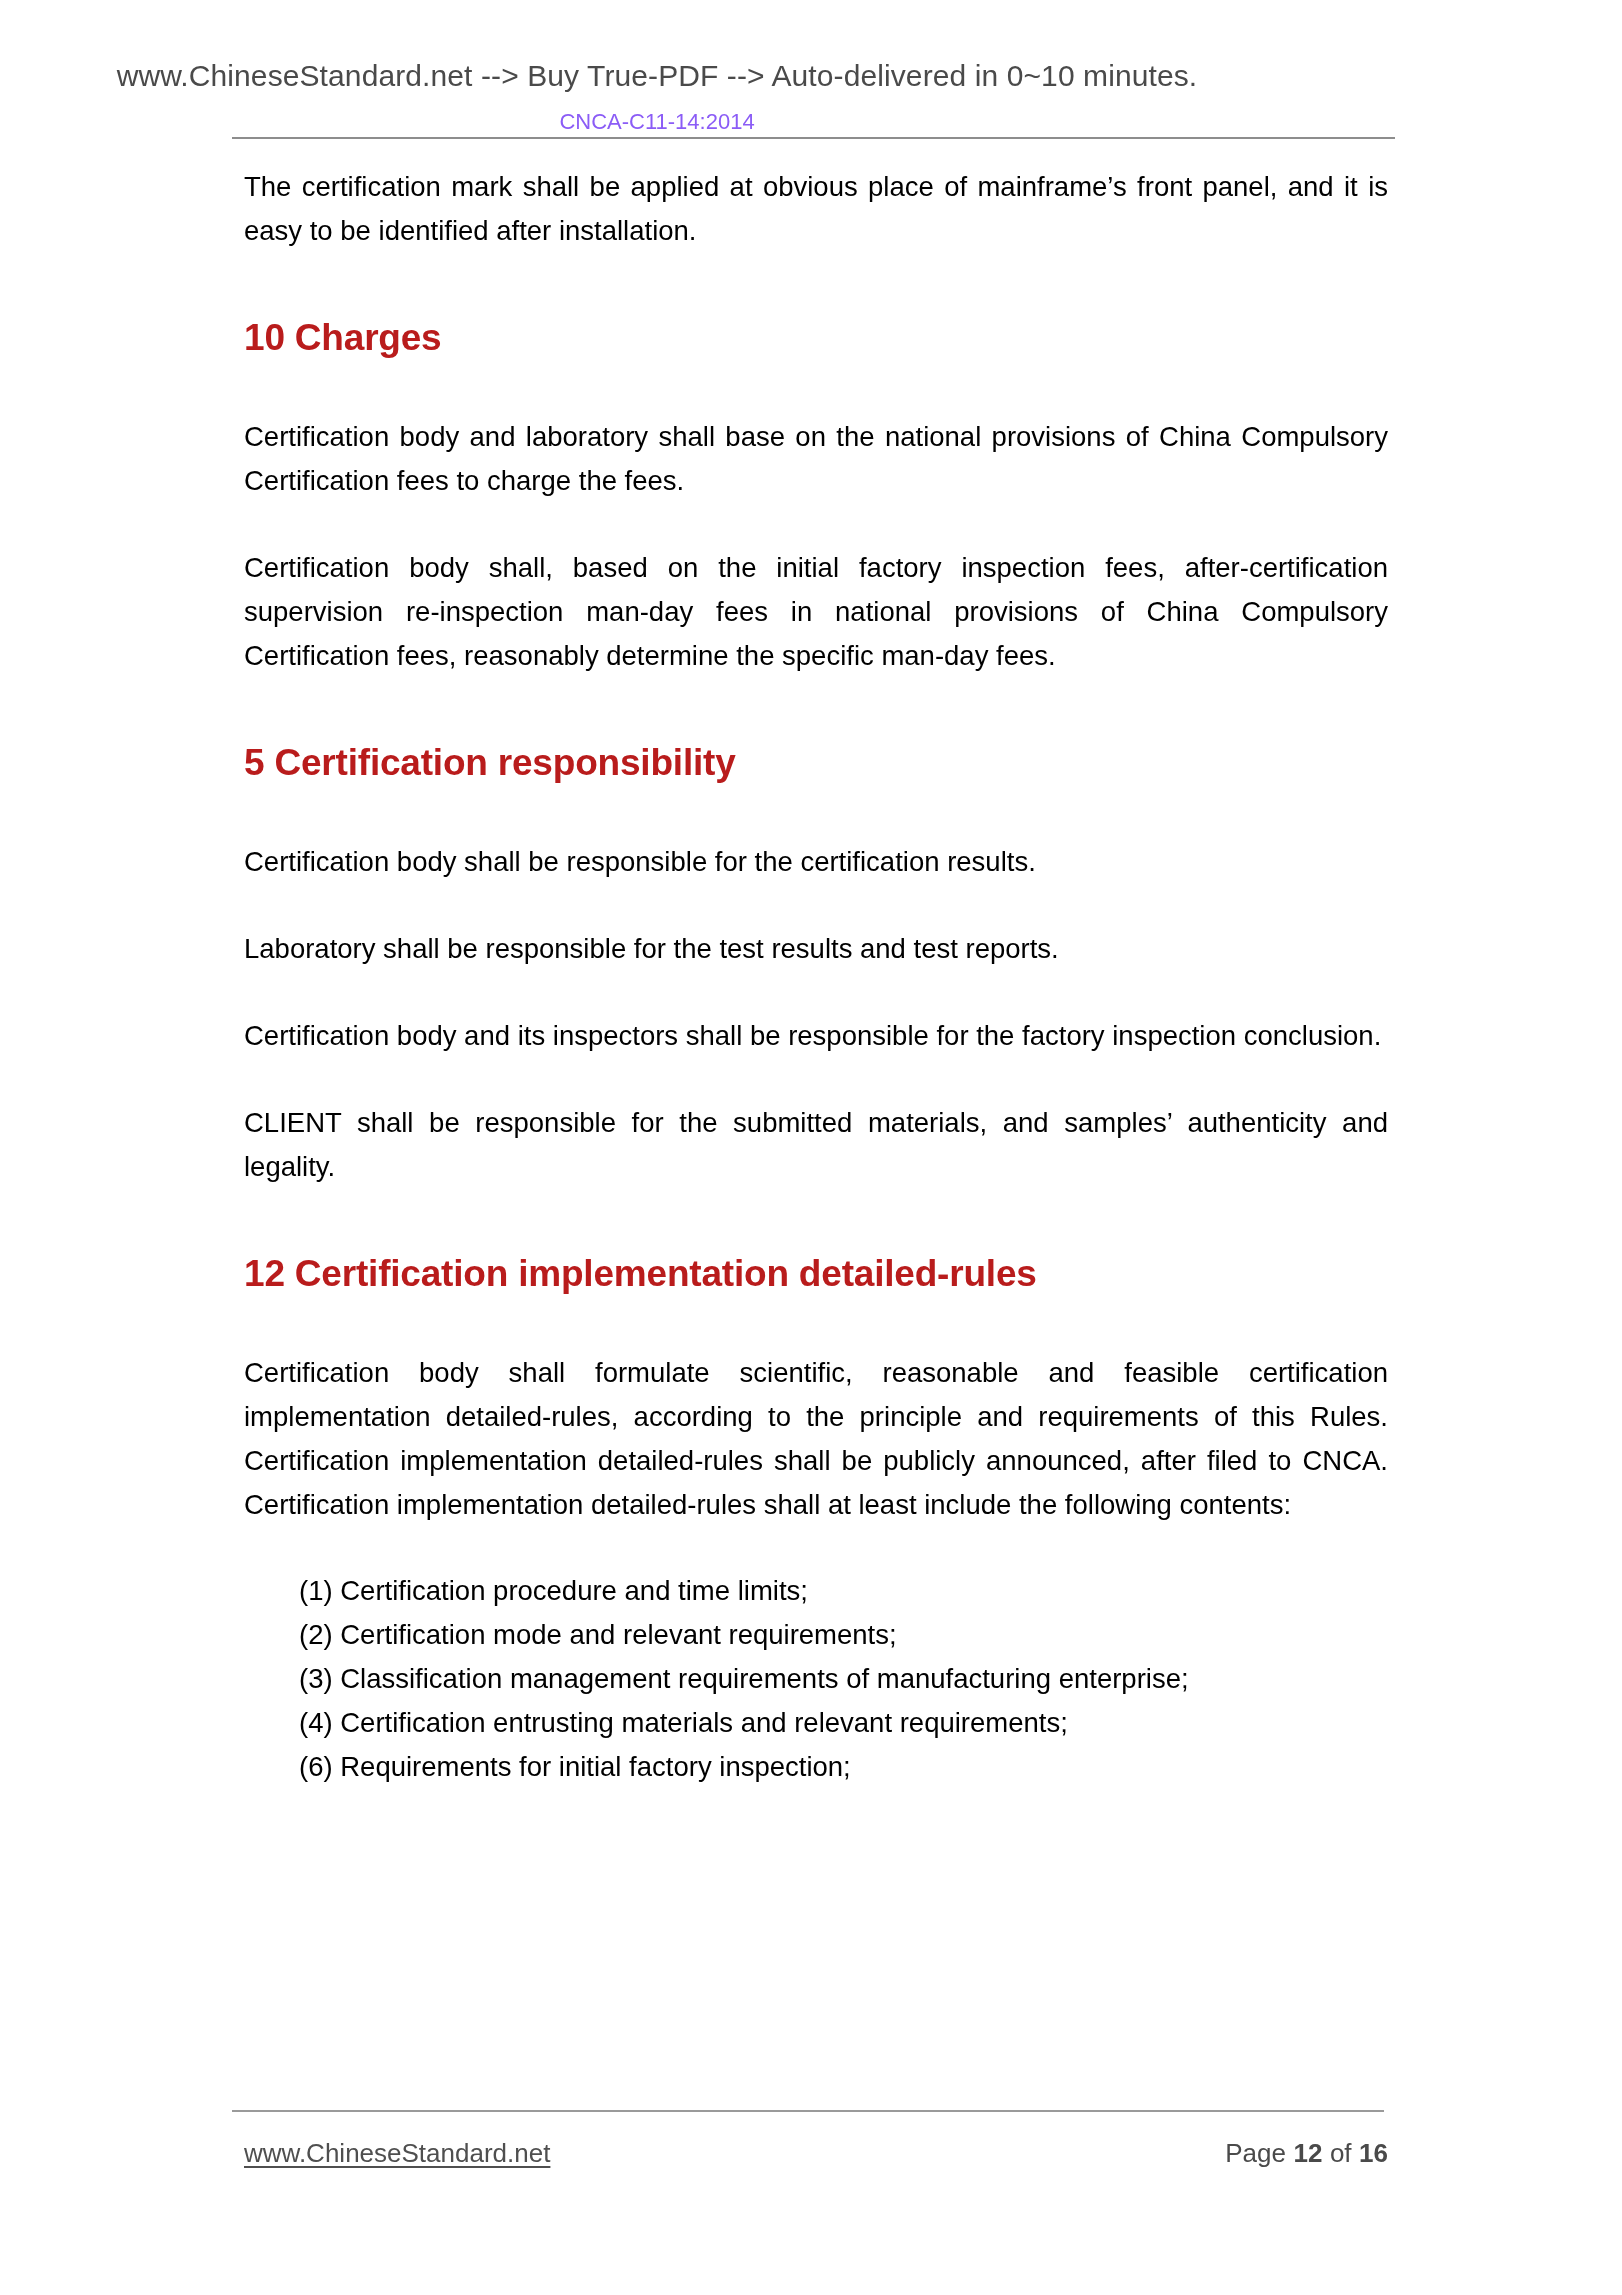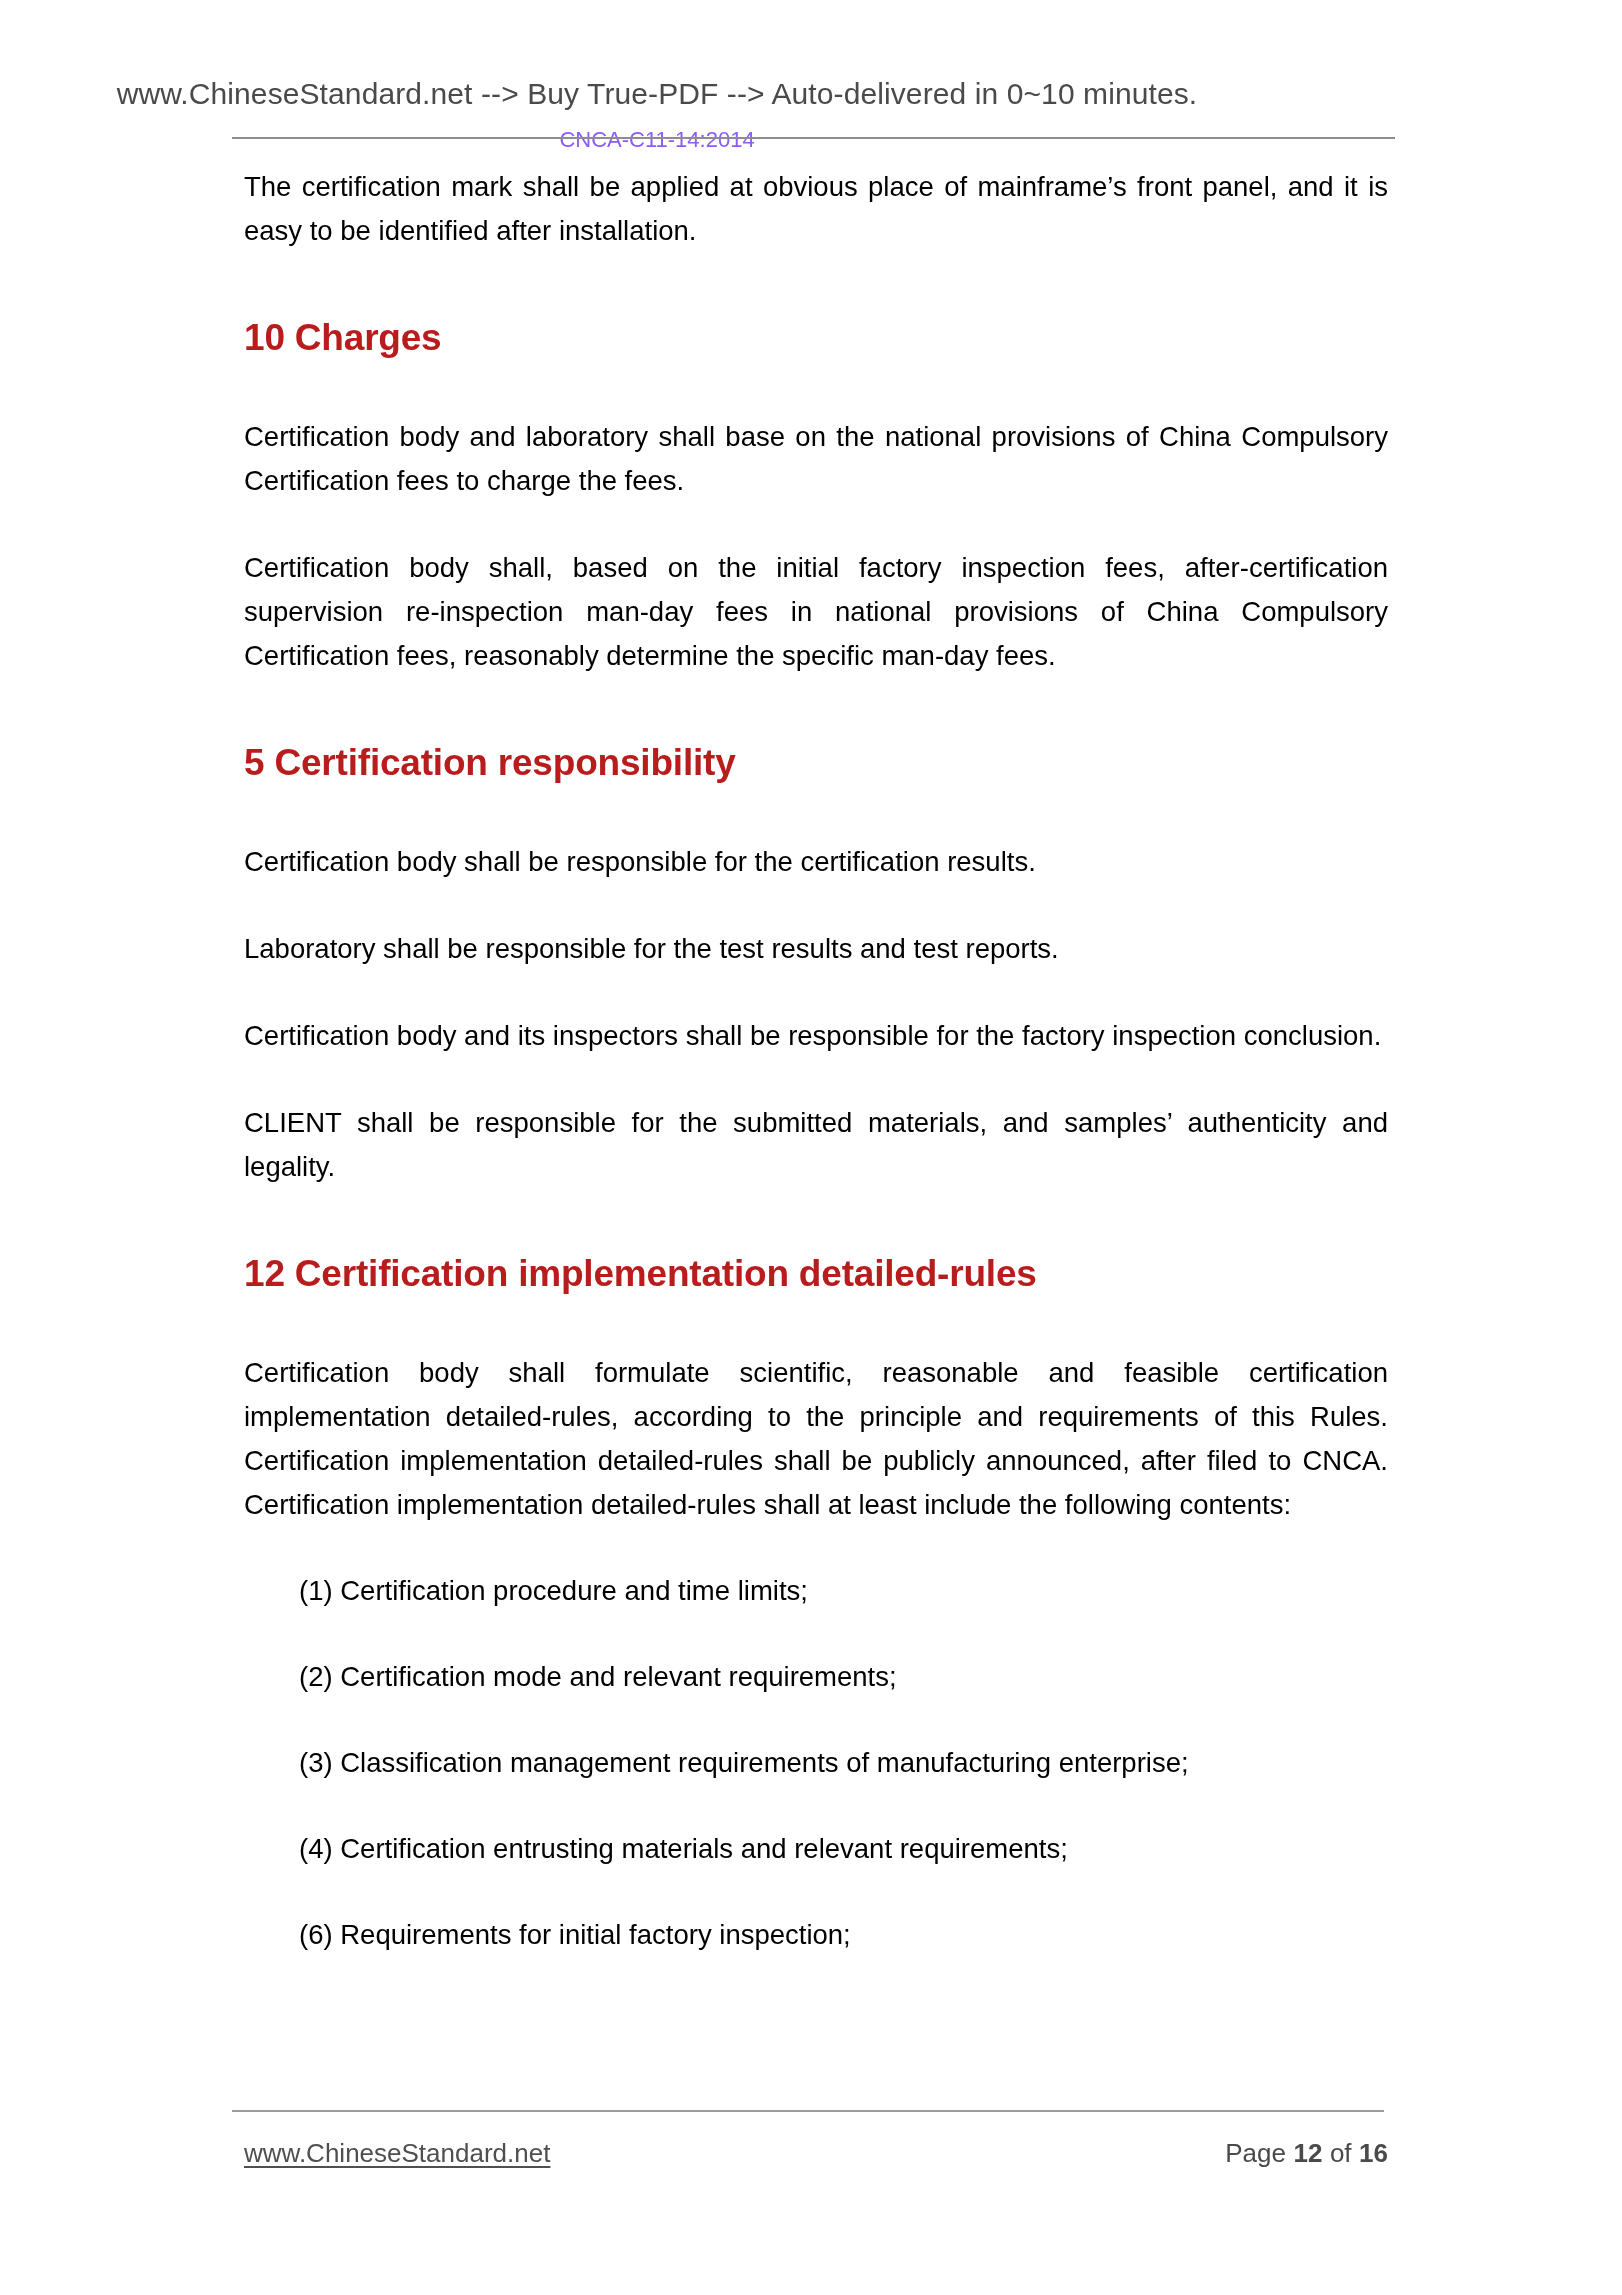--- a/index.html
+++ b/index.html
@@ -23,21 +23,21 @@
     box-sizing: border-box;
     overflow: hidden;
   }
 
   
   .page-header {
     position: absolute;
     left: 0;
     top: 0;
     width: 1314px;
-    padding-top: 75px;
+    padding-top: 57px;
   }
   .header-promo {
     text-align: center;
     color: #4a4a4a;
     font-size: 30px;
     line-height: 37px;
     letter-spacing: 0.1px;
     white-space: nowrap;
   }
   .header-docid {
@@ -97,21 +97,20 @@
     padding: 0;
   }
   ul.rule-list li {
     font-size: 27.5px;
     line-height: 44px;
     padding-left: 55px;
     margin: 0;
     color: #000000;
   }
   ul.rule-list li + li {
-    margin-top: 42px;
   }
 
   
   .page-footer {
     position: absolute;
     left: 244px;
     top: 2110px;
     width: 1144px;
   }
   .footer-rule {

